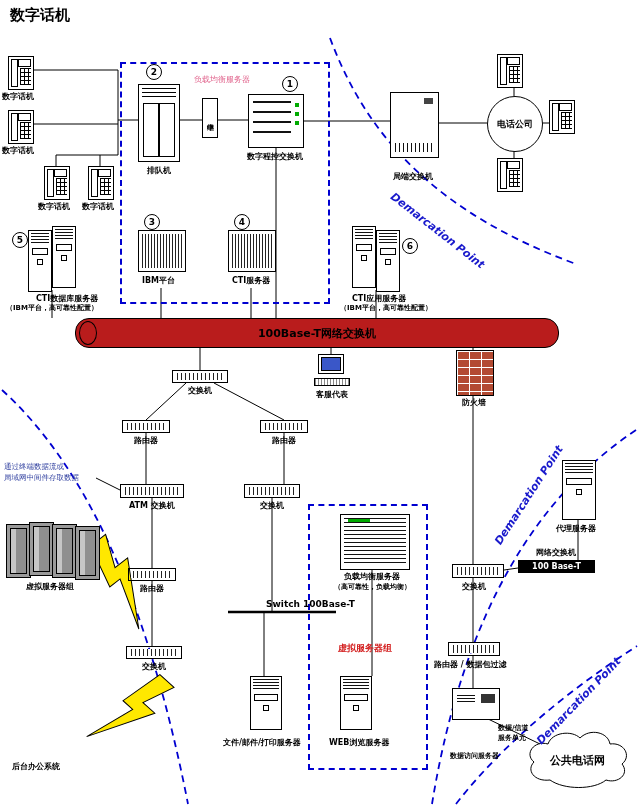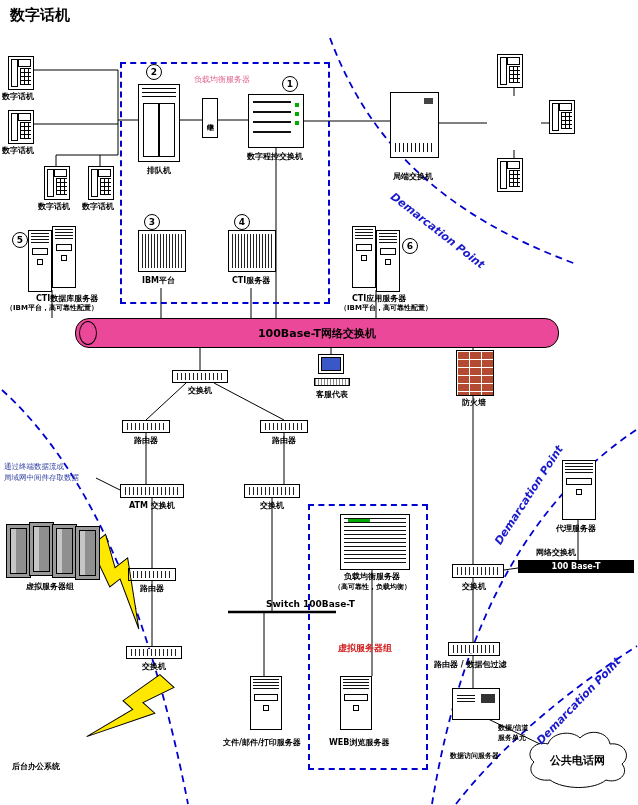--- a/index.html
+++ b/index.html
@@ -46,21 +46,21 @@
   .co-lines{position:absolute;left:4px;right:4px;bottom:5px;height:9px;
             background:repeating-linear-gradient(90deg,#111 0 1px,transparent 1px 4px);}
   .telco{position:absolute;width:54px;height:54px;border:1px solid #000;border-radius:50%;background:#fff;
          display:flex;align-items:center;justify-content:center;font-size:9px;font-weight:bold;}
   
   .tower{position:absolute;width:22px;height:60px;border:1px solid #000;background:#fff;}
   .t-str{margin:2px;height:12px;background:repeating-linear-gradient(180deg,#111 0 1px,transparent 1px 3px);}
   .t-slot{margin:3px 3px 0;height:5px;border:1px solid #000;}
   .t-dot{width:4px;height:4px;border:1px solid #000;margin:4px auto 0;}
   
-  .cyl{position:absolute;border:1px solid #000;border-radius:14px;background:#ec4899;
+  .cyl{position:absolute;border:1px solid #000;border-radius:14px;background:#b91c1c;
        display:flex;align-items:center;justify-content:center;font-size:11px;font-weight:bold;}
   .cyl-cap{position:absolute;left:3px;top:2px;bottom:2px;width:16px;border:1px solid #000;border-radius:50%;}
   
   .monitor{position:absolute;border:1px solid #000;background:#fff;padding:2px;box-sizing:border-box;}
   .scr{width:100%;height:100%;background:#3a57c8;border:1px solid #000;box-sizing:border-box;}
   .kbd{position:absolute;border:1px solid #000;
        background:repeating-linear-gradient(90deg,#888 0 1px,#fff 1px 3px);}
   
   .fw{position:absolute;width:36px;height:44px;border:1px solid #000;background-color:#b34a32;
       background-image:linear-gradient(#fff 1px,transparent 1px),linear-gradient(90deg,#fff 1px,transparent 1px);
@@ -203,20 +203,23 @@
   <div class="lbl" style="left:142px;top:276px">IBM平台</div>
   <div class="box rack" style="left:228px;top:230px;width:48px;height:42px"></div>
   <div class="lbl" style="left:232px;top:276px">CTI服务器</div>
 
   <div class="co" style="left:390px;top:92px">
     <div class="co-mark"></div>
     <div class="co-lines"></div>
   </div>
   <div class="lbl" style="left:393px;top:172px">局端交换机</div>
 
+  <div class="telco" style="left:487px;top:96px">
+    <span>电话公司</span>
+  </div>
 
   <div class="phone" style="left:497px;top:54px">
     <div class="ph-hand"></div>
     <div class="ph-scr"></div>
     <div class="ph-keys"></div>
   </div>
   <div class="phone" style="left:549px;top:100px">
     <div class="ph-hand"></div>
     <div class="ph-scr"></div>
     <div class="ph-keys"></div>
@@ -312,21 +315,21 @@
   <div class="tower" style="left:562px;top:460px;width:32px;height:58px">
     <div class="t-str"></div>
     <div class="t-slot"></div>
     <div class="t-dot"></div>
   </div>
   <div class="lbl" style="left:556px;top:524px">代理服务器</div>
 
   <div class="demarc" style="left:492px;top:540px;transform:rotate(-57deg)">Demarcation Point</div>
 
   <div class="lbl" style="left:536px;top:548px">网络交换机</div>
-  <div class="bar" style="left:518px;top:560px;width:116px;height:13px">100 Base-T</div>
+  <div class="bar" style="left:518px;top:560px;width:77px;height:13px">100 Base-T</div>
 
   <div class="box vstripe" style="left:452px;top:564px;width:52px;height:14px"></div>
   <div class="lbl" style="left:462px;top:582px">交换机</div>
 
   <div class="bigrack" style="left:340px;top:514px;width:68px;height:54px">
     <div class="br-rows"></div>
     <div class="br-led"></div>
   </div>
   <div class="lbl" style="left:344px;top:572px">负载均衡服务器</div>
   <div class="lbl tiny" style="left:334px;top:583px">（高可靠性，负载均衡）</div>

